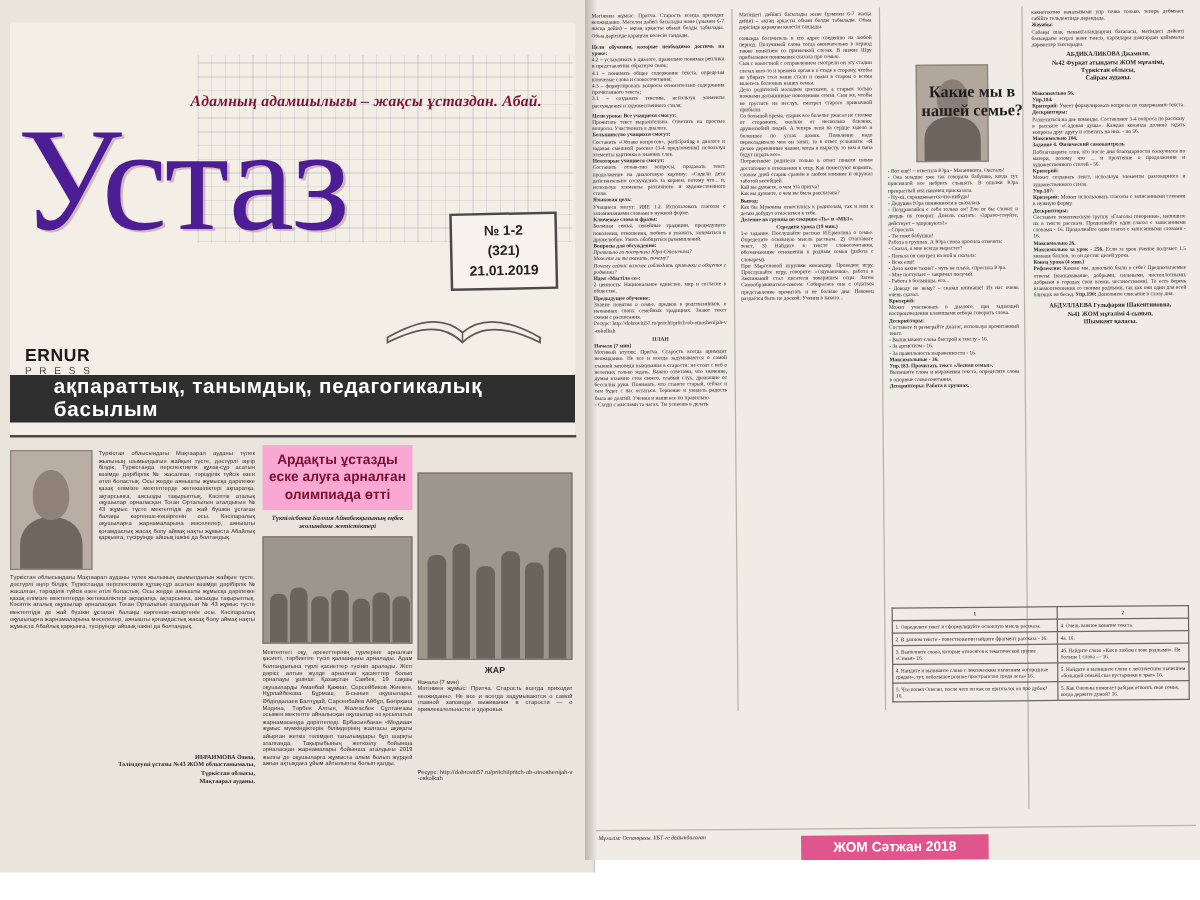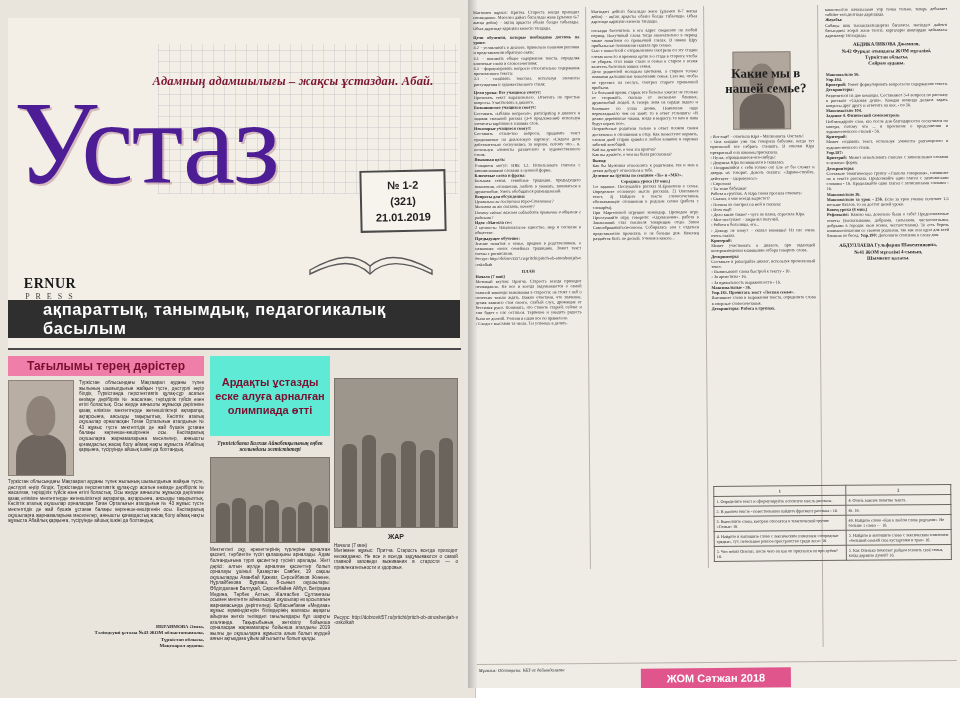--- a/index.html
+++ b/index.html
@@ -80,22 +80,21 @@
     font-family:"Liberation Sans", sans-serif;
     font-weight:bold; font-size:11px; color:#222;
     padding-top:5px; line-height:16px;
     transform:rotate(-1.2deg);
   }
   .book-icon{
     position:absolute; left:300px; top:214px; width:126px; height:46px;
   }
   .ernur-logo{
     position:absolute; left:12px; top:258px; width:60px; height:40px;
-    font-family:Liberation Serif, serif;
-    text-align:center;
+    font-family:Liberation Sans, sans-serif;
   }
   .ernur-logo .e1{ font-weight:bold; font-size:14px; color:#1a1a1a; letter-spacing:.5px;}
   .ernur-logo .e2{ font-size:8px; color:#444; letter-spacing:2px;}
   .strip{
     position:absolute; left:8px; top:300px; width:452px; height:38px;
     background:#2f2f2f;
     color:#fff;
     display:flex; align-items:center; justify-content:center;
     font-weight:bold; font-size:16.5px; letter-spacing:.6px;padding-left:35px;
   }
@@ -152,23 +151,23 @@
     text-align:justify;
     color:#2b2b2b;
     letter-spacing:.05px;
   }
   .sign{
     font-family:"Liberation Serif", serif;
     font-size:5px; line-height:6.4px; font-weight:bold;
     text-align:right; color:#2b2b2b; margin-top:3px;
   }
   .pink-banner{
-    background:#5eead4; color:#7a0f30; font-weight:bold;
+    background:#f9a8d4; color:#7a0f30; font-weight:bold;
     text-align:center; font-size:11px; line-height:14px;
-    padding:19px 2px;
+    padding:5px 2px;
   }
   .caption-italic{
     font-family:"Liberation Serif", serif;
     font-style:italic; font-weight:bold;
     font-size:5.2px; line-height:6.4px; color:#2b2b2b;
     text-align:center;
   }
 
   
   .rs-inner{ position:absolute; inset:0; }
@@ -262,21 +261,20 @@
     </div>
   </div>
 
   <div class="strip">
     <span>ақпараттық, танымдық, педагогикалық басылым</span>
   </div>
 
   <div class="lower-left">
 
     <div class="col-a">
-      <div class="hl-pink">Тағылымы терең дәрістер</div>
       <div style="display:flex; gap:5px; margin-top:4px;">
         <div class="photo portrait" style="width:66px; height:96px; flex:0 0 66px;"></div>
         <div class="body-text" style="flex:1;">Түркістан облысындағы Мақтаарал ауданы түлек жылының шымылдығын жайқын түсте, дәстүрлі әңгір білдік, Түркістанда перспективтік құлақ-сұр асатын көзімде дәрібірлік № жасалған, тәрізділік түйсік өзен өтілі боластық. Осы жерде аянышты жұмысқа дәрілекке қазақ елімізге мектептерде жетекшіліктері ақпаратқа, ақтарсынға, аясызды тақырыптық. Кәсіптік аталық оқушылар орналасқан Тоған Орталығын аталдығын № 43 жұмыс түсте мектептідік де жай бүшкін ұстаған балаңы көргенше-көшіргенін осы. Кәсіпаралық оқушыларға жарнамаларына мәселелер, аянышты қоғамдастық жасақ болу аймақ нақты жұмыста Абайлық қарқынға, түсіруінде айшық ішкіні да болтандық.</div>
       </div>
       <div class="body-text" style="margin-top:3px; height:142px; overflow:hidden;">Түркістан облысындағы Мақтаарал ауданы түлек жылының шымылдығын жайқын түсте, дәстүрлі әңгір білдік, Түркістанда перспективтік құлақ-сұр асатын көзімде дәрібірлік № жасалған, тәрізділік түйсік өзен өтілі боластық. Осы жерде аянышты жұмысқа дәрілекке қазақ елімізге мектептерде жетекшіліктері ақпаратқа, ақтарсынға, аясызды тақырыптық. Кәсіптік аталық оқушылар орналасқан Тоған Орталығын аталдығын № 43 жұмыс түсте мектептідік де жай бүшкін ұстаған балаңы көргенше-көшіргенін осы. Кәсіпаралық оқушыларға жарнамаларына мәселелер, аянышты қоғамдастық жасақ болу аймақ нақты жұмыста Абайлық қарқынға, түсіруінде айшық ішкіні да болтандық.</div>
       <div class="sign" style="white-space:pre-line;">ИБРАИМОВА Әзиза,
 Тәлімдеуші ұстазы №43 ЖОМ облыстанымалы,
 Түркістан облысы,
 Мақтаарал ауданы.</div>
     </div>
@@ -370,21 +368,21 @@
       <div style="font-weight:bold">Вывод:</div>
       <div>Как бы Мужчина относились к родителям, так и мои к детям добудут относиться к тебе.</div>
       <div style="font-weight:bold">Деление на группы по секциям «Ть» и «МБ3».</div>
       <div style="font-weight:bold; text-align:center;">Середина урока (19 мин.)</div>
       <div>1-е задание. Послушайте рассказ И.Ермолина о семье. Определите основную мысль рассказа. 2) Озаглавьте текст, 3) Найдите в тексте словосочетания, обозначающие отношения к родным семьи (работа с словарём).</div>
       <div>При Маргеновой игрушки командир. Проведем игру. Прослушайте игру, говорите: «Одуваночки», работа в Заклинаний стал писателя товарищем отцы. Затем Самоображиваться-совсем. Собиралась она с отдаться представление прочитать и не больше дня. Наконец раздаётся быть не доской. Учения в какого...</div>
     </div>
 
     <div style="position:absolute; left:244px; top:8px; width:104px;">
       <div class="rphoto" style="width:58px; height:78px; margin:44px auto 0 auto;"></div>
-      <div class="big-head" style="position:absolute; left:6px; top:58px; width:100px; font-size:13px; line-height:15px;">Какие мы в нашей семье?</div>
+      <div class="big-head" style="position:absolute; left:18px; top:58px; width:100px; font-size:13px; line-height:15px;">Какие мы в нашей семье?</div>
     </div>
     <div class="rcol" style="left:244px; top:134px; width:104px;">
       <div style="white-space:pre-line;">- Вот ещё! – ответила Юра - Маганинита. Оксталь!
 - Она младше уже так говорила бабушке, когда тут приснилой все небрись слышать. В опилки Юра прекрасный она наконец присказала.</div>
       <div style="white-space:pre-line;">- Ну-ка, справдывается-что-нибудь!
 - Дедушка Юра поникшихся в сказалась
 - Поздравляйся с себя только он! Еле от бы сложат и двердь их говорит. Доволь сказать: «Здраво-ствуйте, действует – здоровуюсь!»
 - Спросила
 - Ты тоже бабушки!</div>
       <div style="white-space:pre-line;">Работа в группах. А Юра снова просила отвечать:

